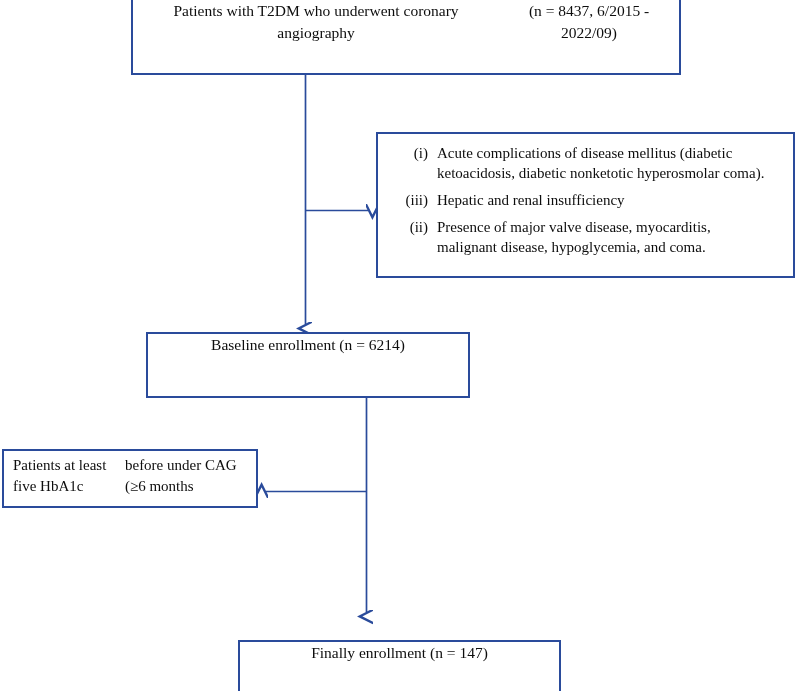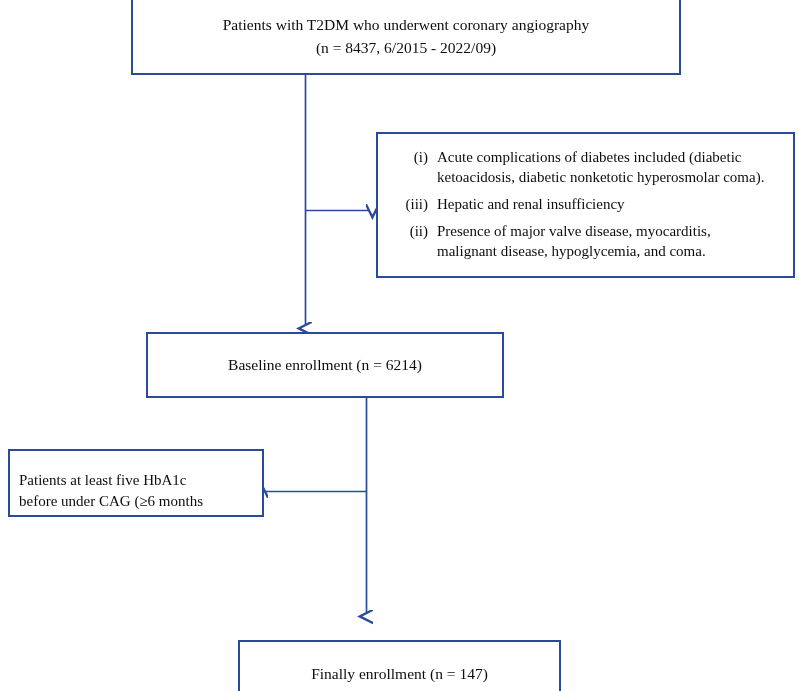--- a/index.html
+++ b/index.html
@@ -19,21 +19,21 @@
     position: absolute;
     box-sizing: border-box;
     border: 2px solid #2a4b9b;
     background: #ffffff;
     color: #0d0d0d;
   }
   .box-inner {
     width: 100%;
     height: 100%;
     display: flex;
-    flex-direction: column;
+    flex-direction: row;
     justify-content: center;
   }
   .centered-text {
     text-align: center;
     font-size: 15.5px;
     line-height: 1.45;
   }
   .left-text {
     text-align: left;
     font-size: 15px;
@@ -42,25 +42,25 @@
 
   
   #node-top {
     left: 131px; top: -2px; width: 550px; height: 77px;
   }
   #node-exclusion {
     left: 376px; top: 132px; width: 419px; height: 146px;
     padding: 10px 14px 10px 12px;
   }
   #node-baseline {
-    left: 146px; top: 332px; width: 358px; height: 66px;
+    left: 146px; top: 332px; width: 324px; height: 66px;
   }
   #node-inclusion {
-    left: 8px; top: 449px; width: 256px; height: 68px;
-    padding: 20px 8px 4px 9px;
+    left: 2px; top: 449px; width: 256px; height: 59px;
+    padding: 4px 8px 4px 9px;
   }
   #node-final {
     left: 238px; top: 620px; width: 323px; height: 68px; margin-top: 20px;
   }
 
   
   .criteria-list {
     display: flex;
     flex-direction: column;
     gap: 7px;
@@ -133,21 +133,21 @@
     </div>
   </div>
 
   <div class="node-box" id="node-exclusion">
     <div class="box-inner">
       <div class="criteria-list">
 
         <div class="criteria-row">
           <span class="criteria-marker">(i)</span>
           <span class="criteria-body">
-            <span>Acute complications of diabetes included (diabetic</span><br>
+            <span>Acute complications of disease mellitus (diabetic</span><br>
             <span>ketoacidosis, diabetic nonketotic hyperosmolar coma).</span>
           </span>
         </div>
 
         <div class="criteria-row">
           <span class="criteria-marker">(iii)</span>
           <span class="criteria-body">
             <span>Hepatic and renal insufficiency</span>
           </span>
         </div>

